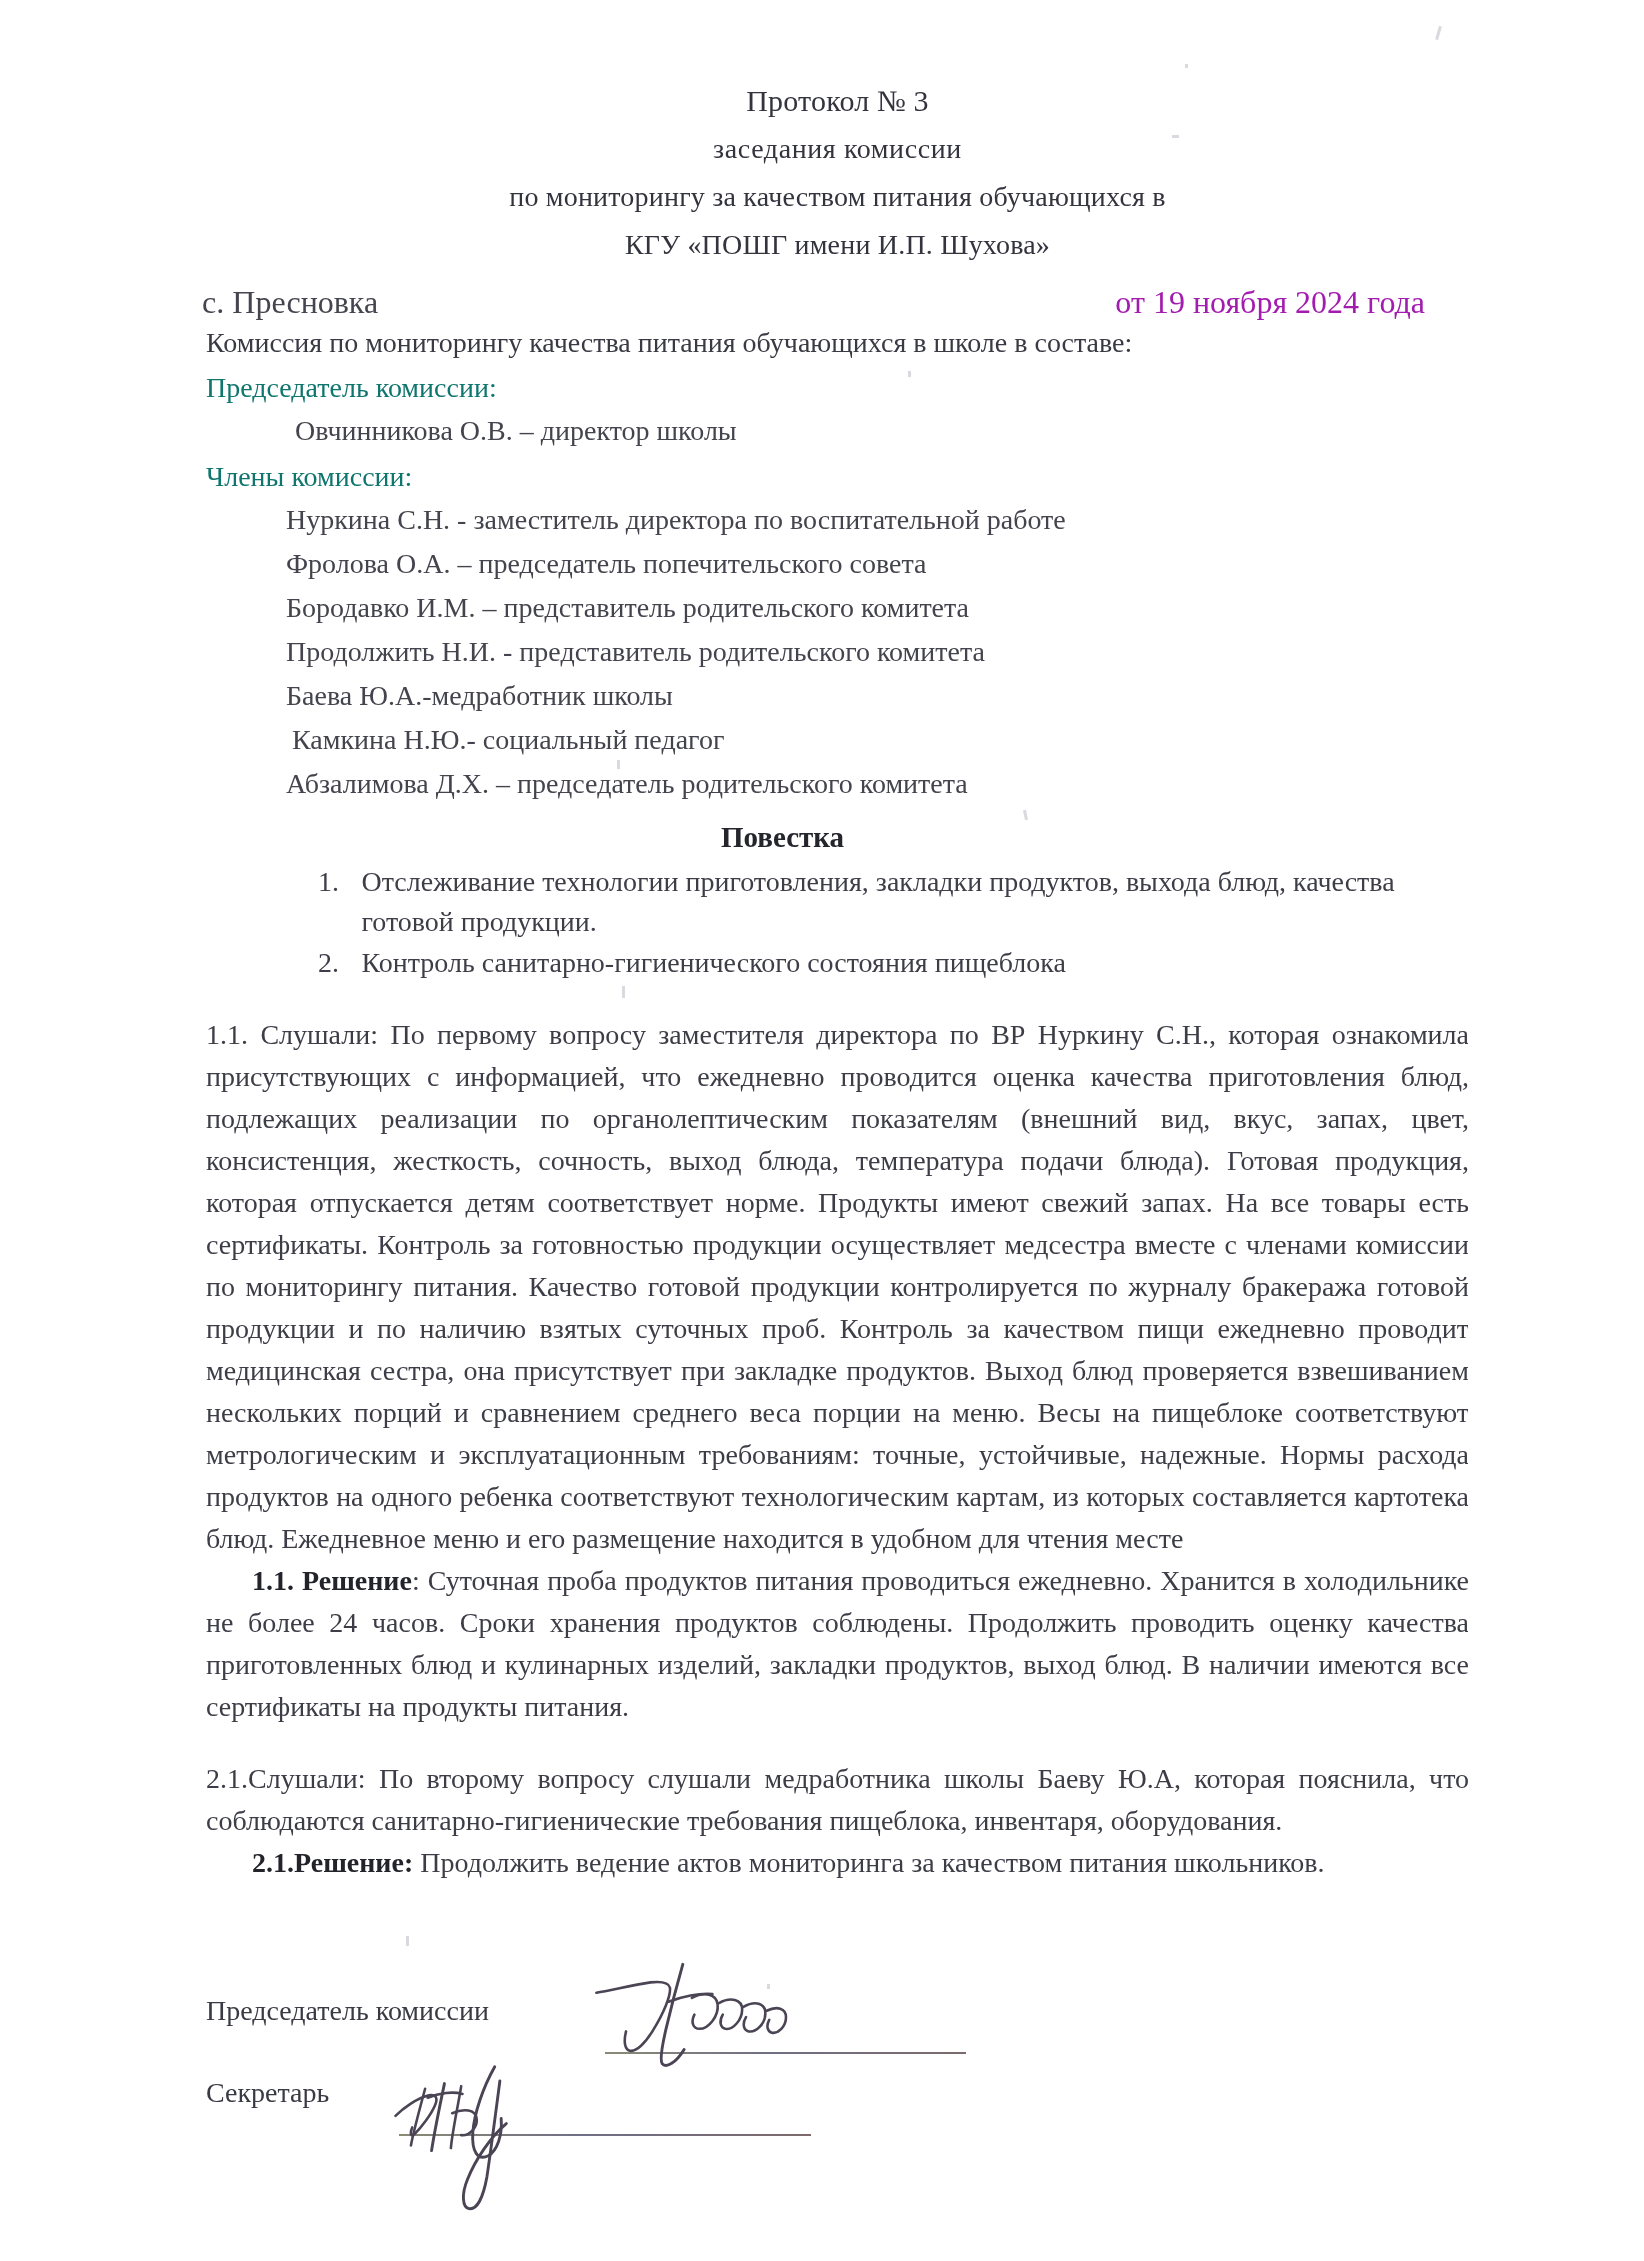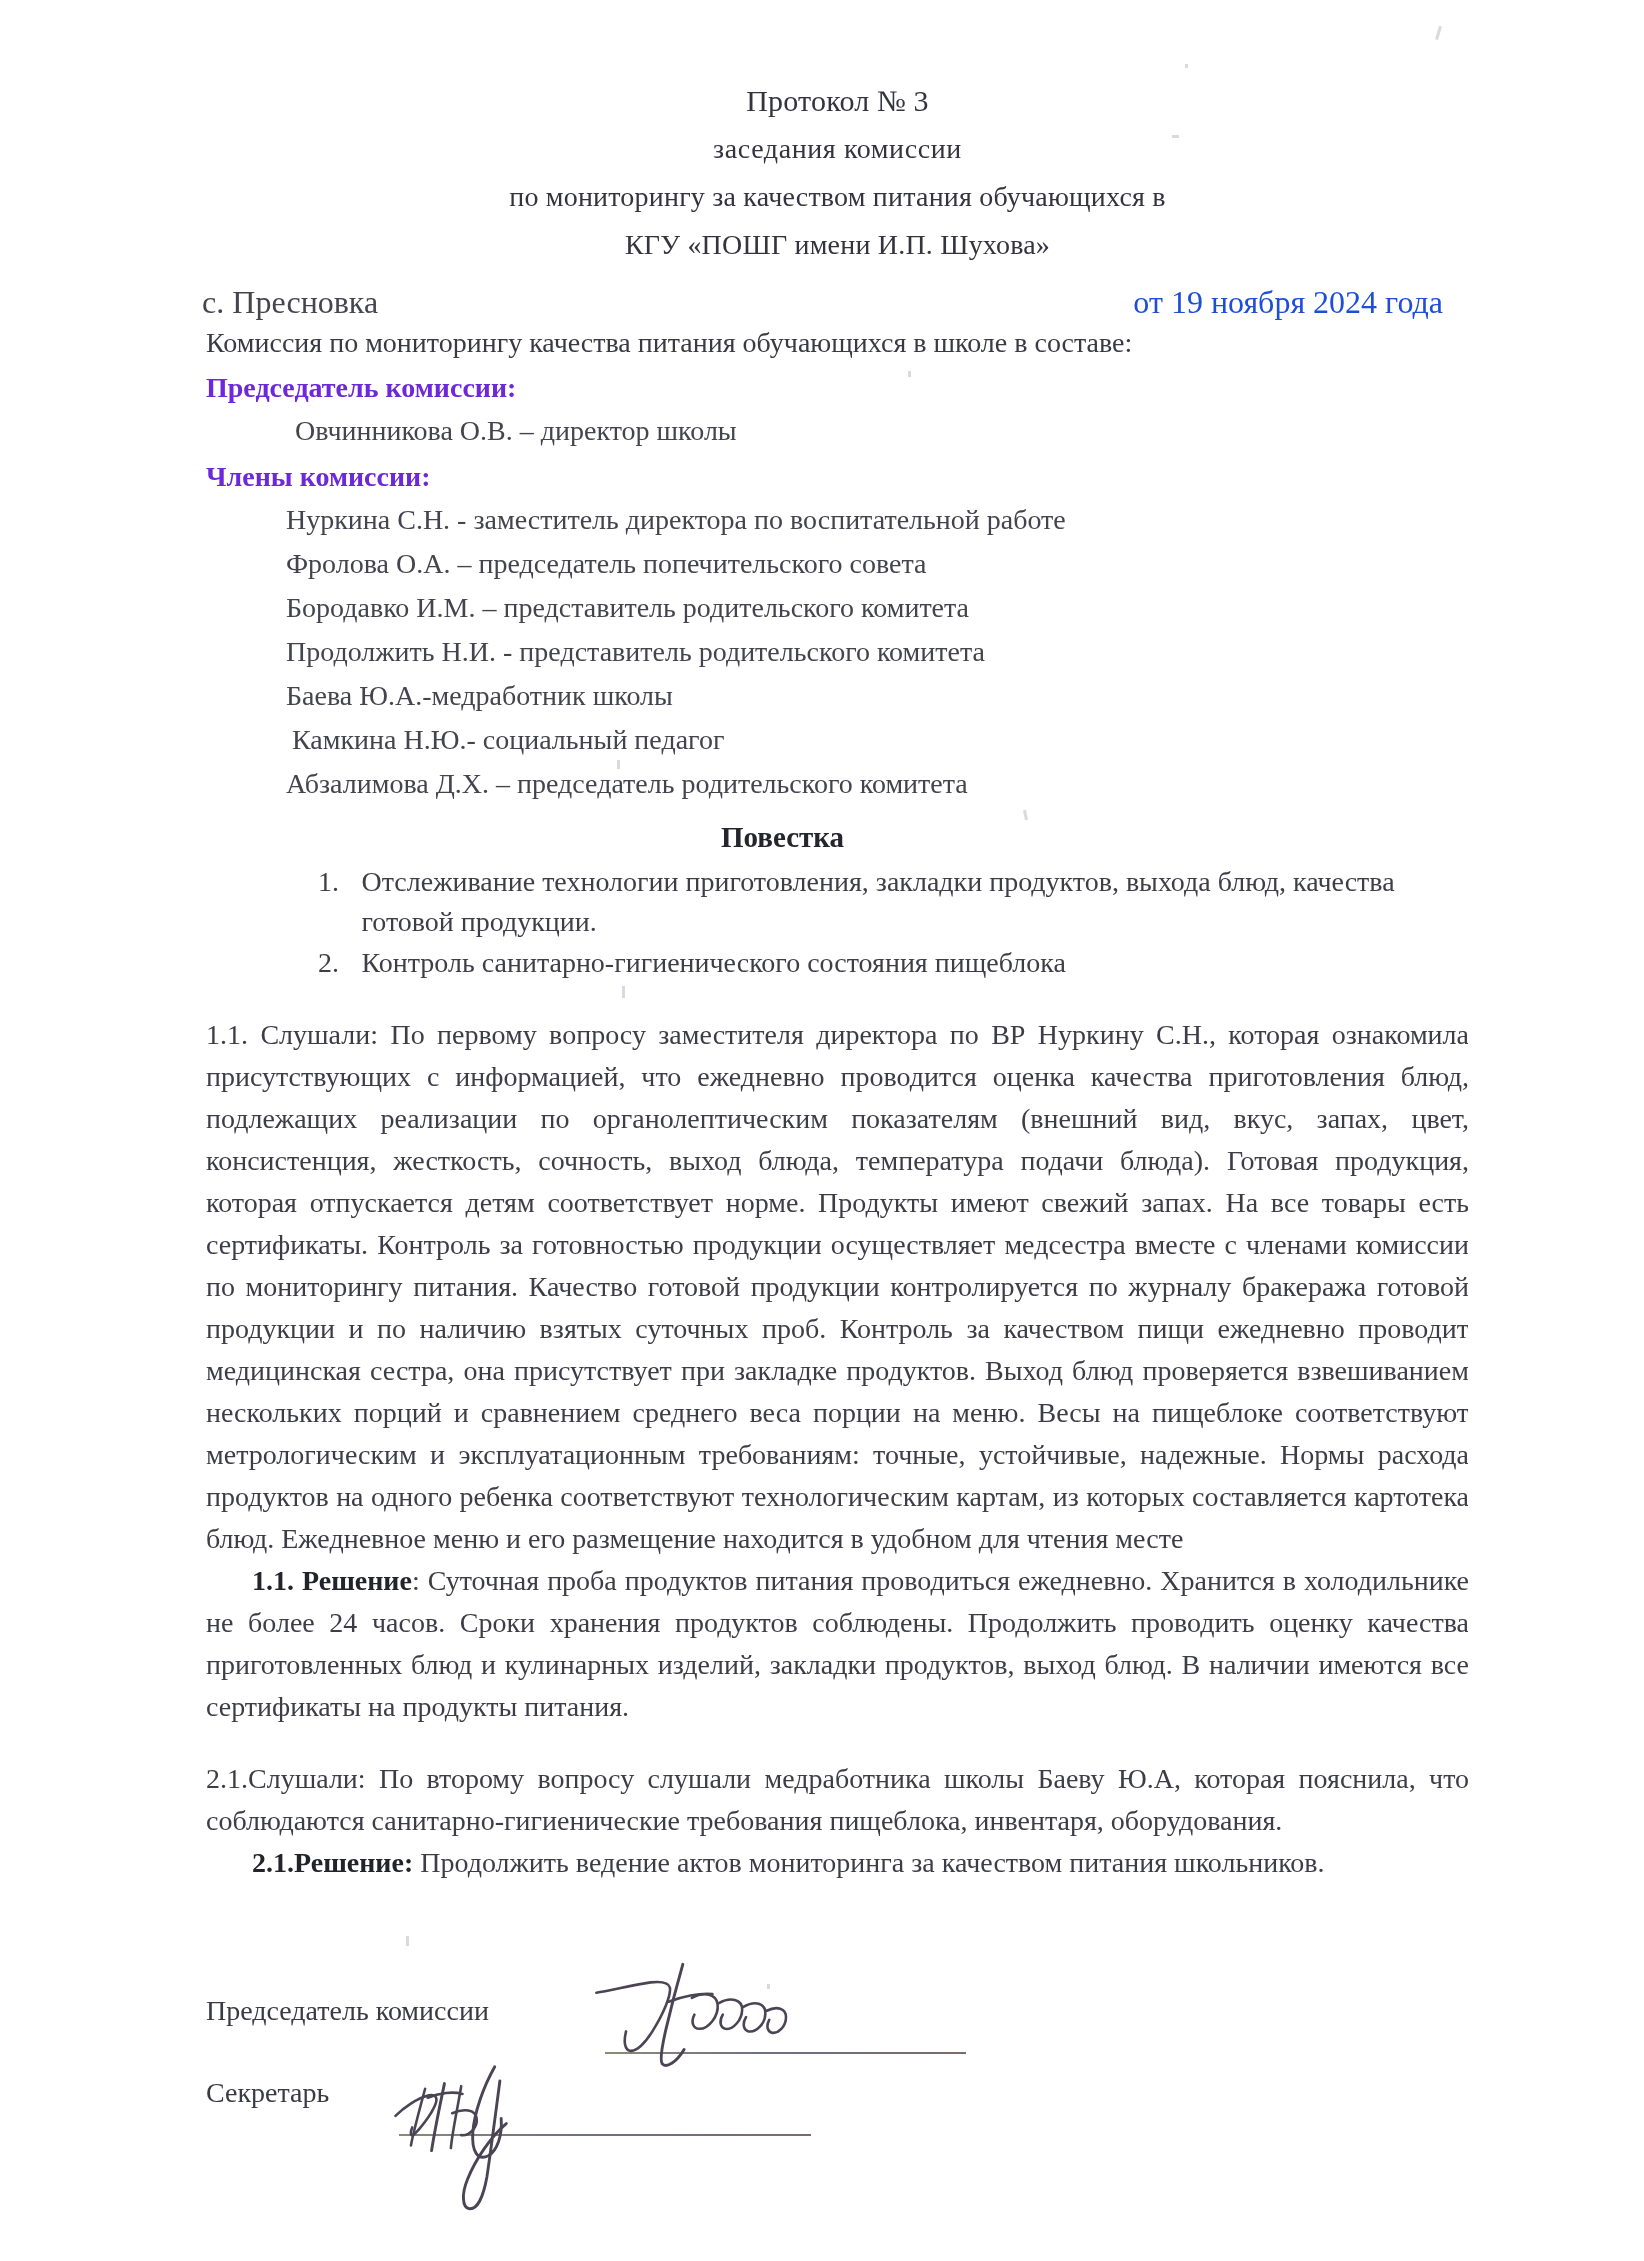--- a/index.html
+++ b/index.html
@@ -42,34 +42,34 @@
   .placedate {
     display: flex;
     justify-content: space-between;
     align-items: baseline;
     margin-top: 14px;
     font-size: 32px;
     line-height: 39px;
     color: #45454f;
   }
   .placedate .place { margin-left: -3.9px; }
-  .placedate .date { margin-right: 26px; color: #1d4ed8; }
+  .placedate .date { margin-right: 44px; color: #a21caf; }
 
   
   .lead-line {
     font-size: 28px;
     line-height: 40px;
     margin-top: 1.3px;
     color: #3a3a45;
   }
   .role-head {
     font-size: 28px;
     line-height: 43px;
-    font-weight: bold;
-    color: #6d28d9;
+    font-weight: normal;
+    color: #0f766e;
     margin-top: 2.6px;
   }
   .member {
     font-size: 28px;
     line-height: 44px;
     color: #44444e;
     padding-left: 82px;
   }
   .member.indent-a { padding-left: 89px; }
   .member.indent-b { padding-left: 80px; }

